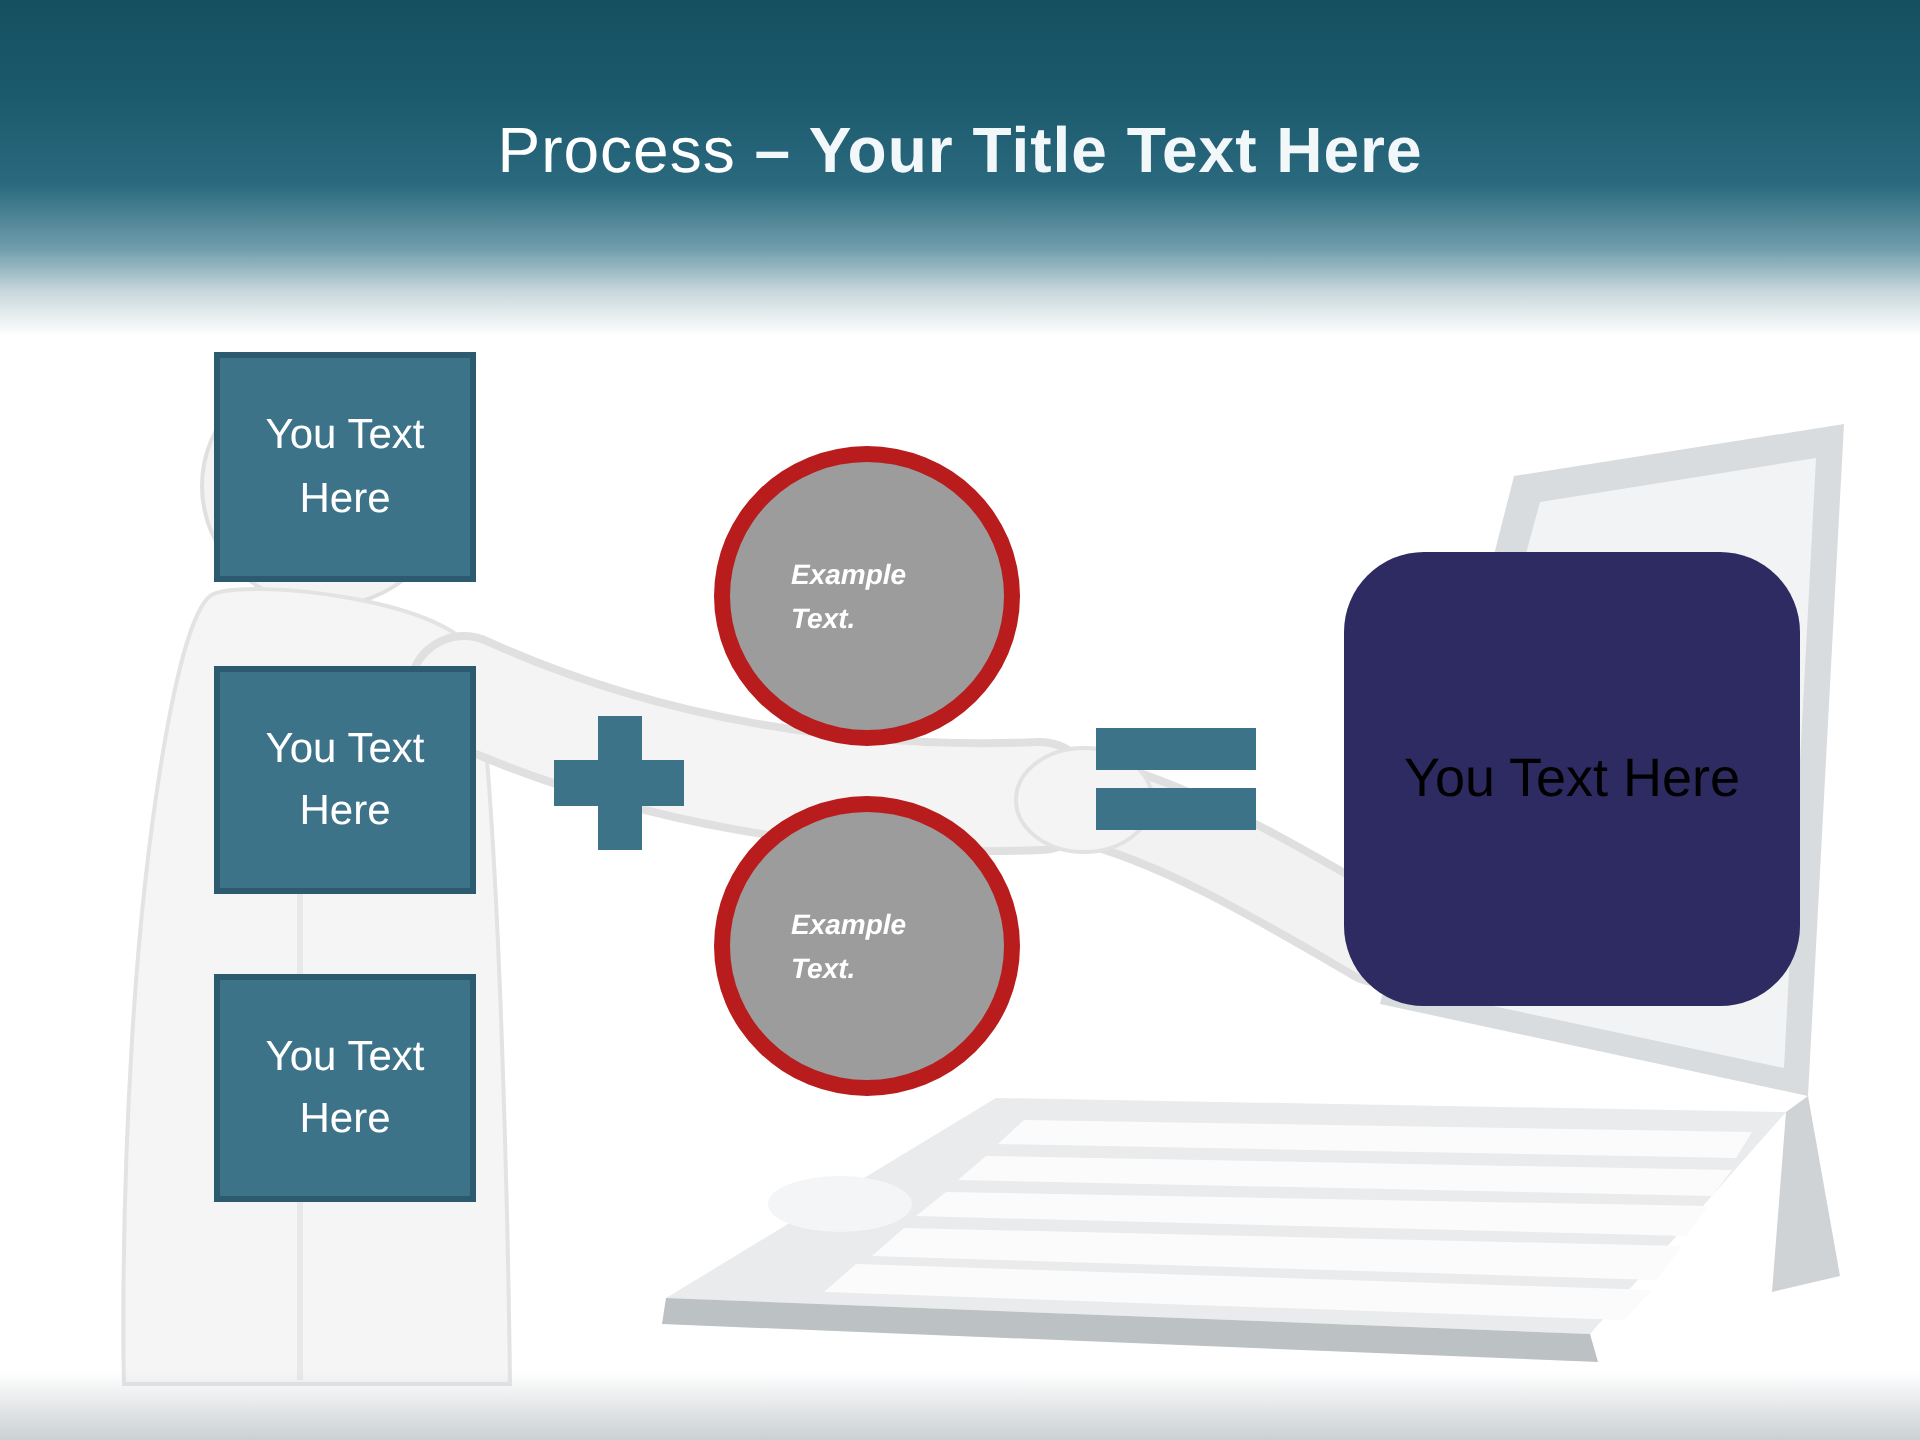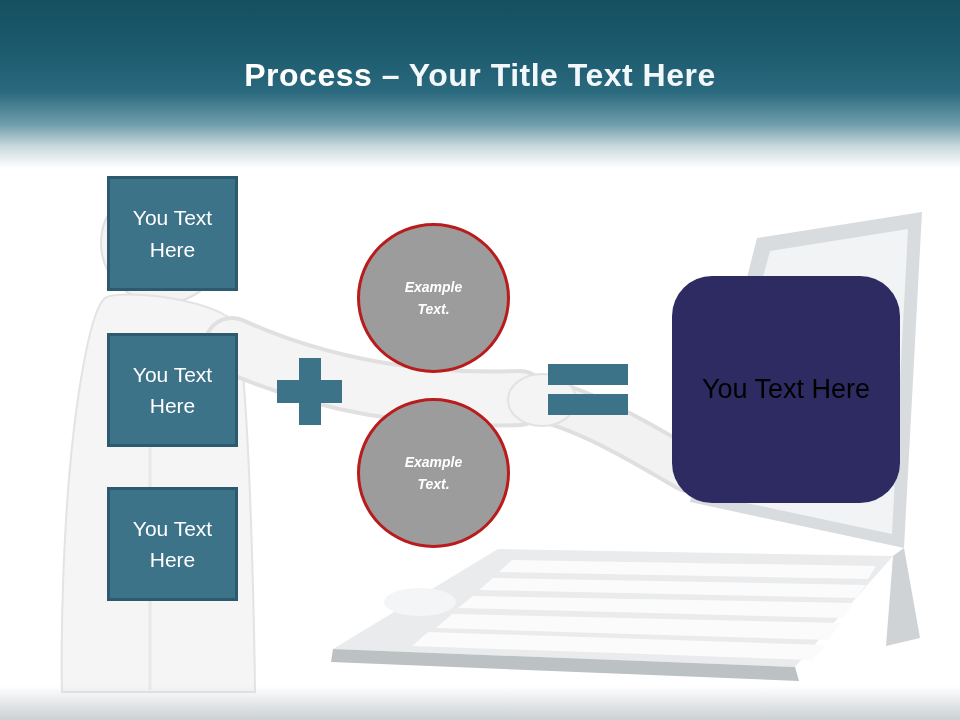--- a/index.html
+++ b/index.html
@@ -11,21 +11,21 @@
   .header {
     position:absolute; top:0; left:0; width:960px; height:168px;
     background:linear-gradient(180deg,
       #14505f 0%, #1c5a6e 30%, #2b6a7e 55%,
       #6f9dac 74%, #c9d8dd 87%, #ffffff 100%);
   }
   .title {
     position:absolute; top:57px; left:0; width:960px;
     text-align:center; color:#ffffff; font-size:32px; letter-spacing:0.5px;
   }
-  .title .bold { font-weight:bold; }
+  .title .bold { font-weight:normal; }
   .title .rest { font-weight:bold; color:#f2f7f9; }
 
   
   .bg-art { position:absolute; top:0; left:0; width:960px; height:720px; pointer-events:none; }
 
   
   .step-box {
     position:absolute; left:107px; width:131px;
     background:#3c7389; border:3px solid #2c5a6e;
     color:#ffffff; font-size:21px; line-height:1.5;
@@ -37,23 +37,23 @@
   .b3 { top:487px; height:114px; }
 
   
   .plus { position:absolute; left:277px; top:358px; width:65px; height:67px; }
   .plus .ph { position:absolute; left:0; top:22px; width:65px; height:23px; background:#3c7389; }
   .plus .pv { position:absolute; left:22px; top:0; width:22px; height:67px; background:#3c7389; }
 
   
   .circle {
     position:absolute; width:153px; height:150px; border-radius:50%;
-    background:#9c9c9c; border:3px solid #b91c1c;
+    background:#9c9c9c; border:8px solid #b91c1c;
     color:#ffffff; font-weight:bold; font-style:italic; font-size:14px; line-height:1.6;
-    display:flex; align-items:center; justify-content:center; text-align:center;
+    display:flex; align-items:center; justify-content:center; text-align:left;
   }
   .c1 { left:357px; top:223px; }
   .c2 { left:357px; top:398px; }
   .circle span { width:76px; display:block; }
 
   
   .equals { position:absolute; left:548px; top:364px; width:80px; }
   .equals .bar { width:80px; height:21px; background:#3c7389; }
   .equals .bar + .bar { margin-top:9px; }
 

